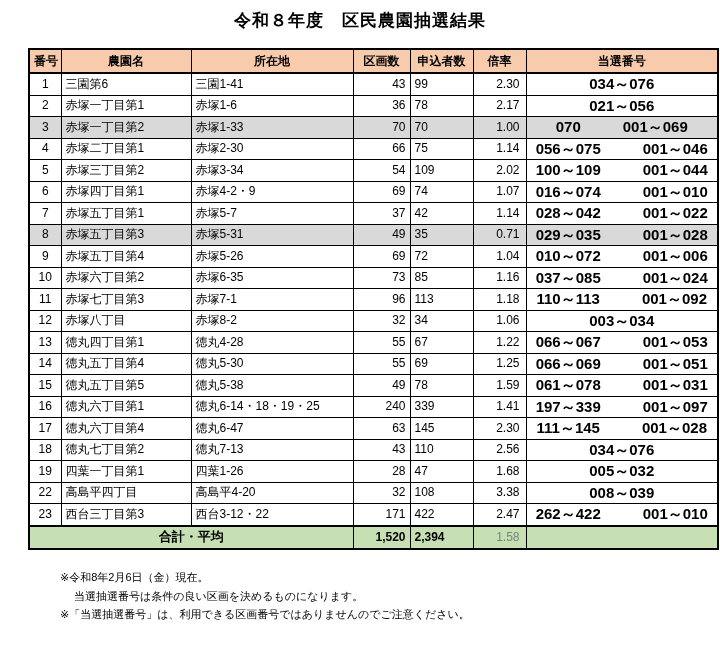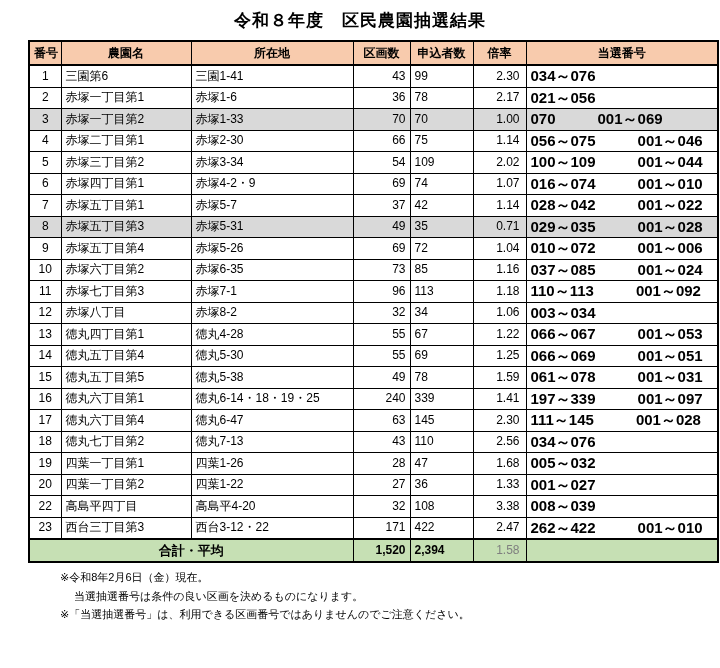--- a/index.html
+++ b/index.html
@@ -14,21 +14,21 @@
   .title {
     padding-top: 9px;
     text-align: center;
     font-size: 17px;
     font-weight: bold;
     letter-spacing: 1px;
   }
 
   table.results {
     position: absolute;
-    left: 28px; top: 40px;
+    left: 28px; top: 48px;
     width: 689px;
     border-collapse: collapse;
     table-layout: fixed;
     border: 2px solid var(--border, #000);
   }
   th, td {
     border: 1px solid var(--border, #000);
     padding: 0 4px;
     height: 20.5px;
     font-size: 12px;
@@ -48,20 +48,21 @@
   td.c-name  { text-align: left; }
   td.c-loc   { text-align: left; }
   td.c-plots { text-align: right; padding-right: 4px; }
   td.c-app   { padding-right: 4px; }
   td.c-ratio { text-align: right; padding-right: 6px; }
   td.c-win   {
     font-weight: bold;
     font-size: 15px;
     padding-left: 4px;
     letter-spacing: 0;
+    text-align: center;
   }
   td.c-win .w2 { margin-left: 16px; padding-left: 26px; }
   td.c-win .w2:empty { display: none; margin: 0; }
   tr.hl td { background: var(--hl-bg, #D9D9D9); }
 
   tfoot td {
     background: var(--total-bg, #C6E0B4);
     border-top: 2px solid var(--border, #000);
     height: 21px;
     font-weight: bold;
@@ -310,31 +311,20 @@
       <td class="c-name">四葉一丁目第1</td>
       <td class="c-loc">四葉1-26</td>
       <td class="c-plots">28</td>
       <td class="c-app">47</td>
       <td class="c-ratio">1.68</td>
       <td class="c-win">
         <span class="w1">005～032</span>
       </td>
     </tr>
         <tr>
-      <td class="c-no">20</td>
-      <td class="c-name">四葉一丁目第2</td>
-      <td class="c-loc">四葉1-22</td>
-      <td class="c-plots">27</td>
-      <td class="c-app">36</td>
-      <td class="c-ratio">1.33</td>
-      <td class="c-win">
-        <span class="w1">001～027</span>
-      </td>
-    </tr>
-        <tr>
       <td class="c-no">22</td>
       <td class="c-name">高島平四丁目</td>
       <td class="c-loc">高島平4-20</td>
       <td class="c-plots">32</td>
       <td class="c-app">108</td>
       <td class="c-ratio">3.38</td>
       <td class="c-win">
         <span class="w1">008～039</span>
       </td>
     </tr>

